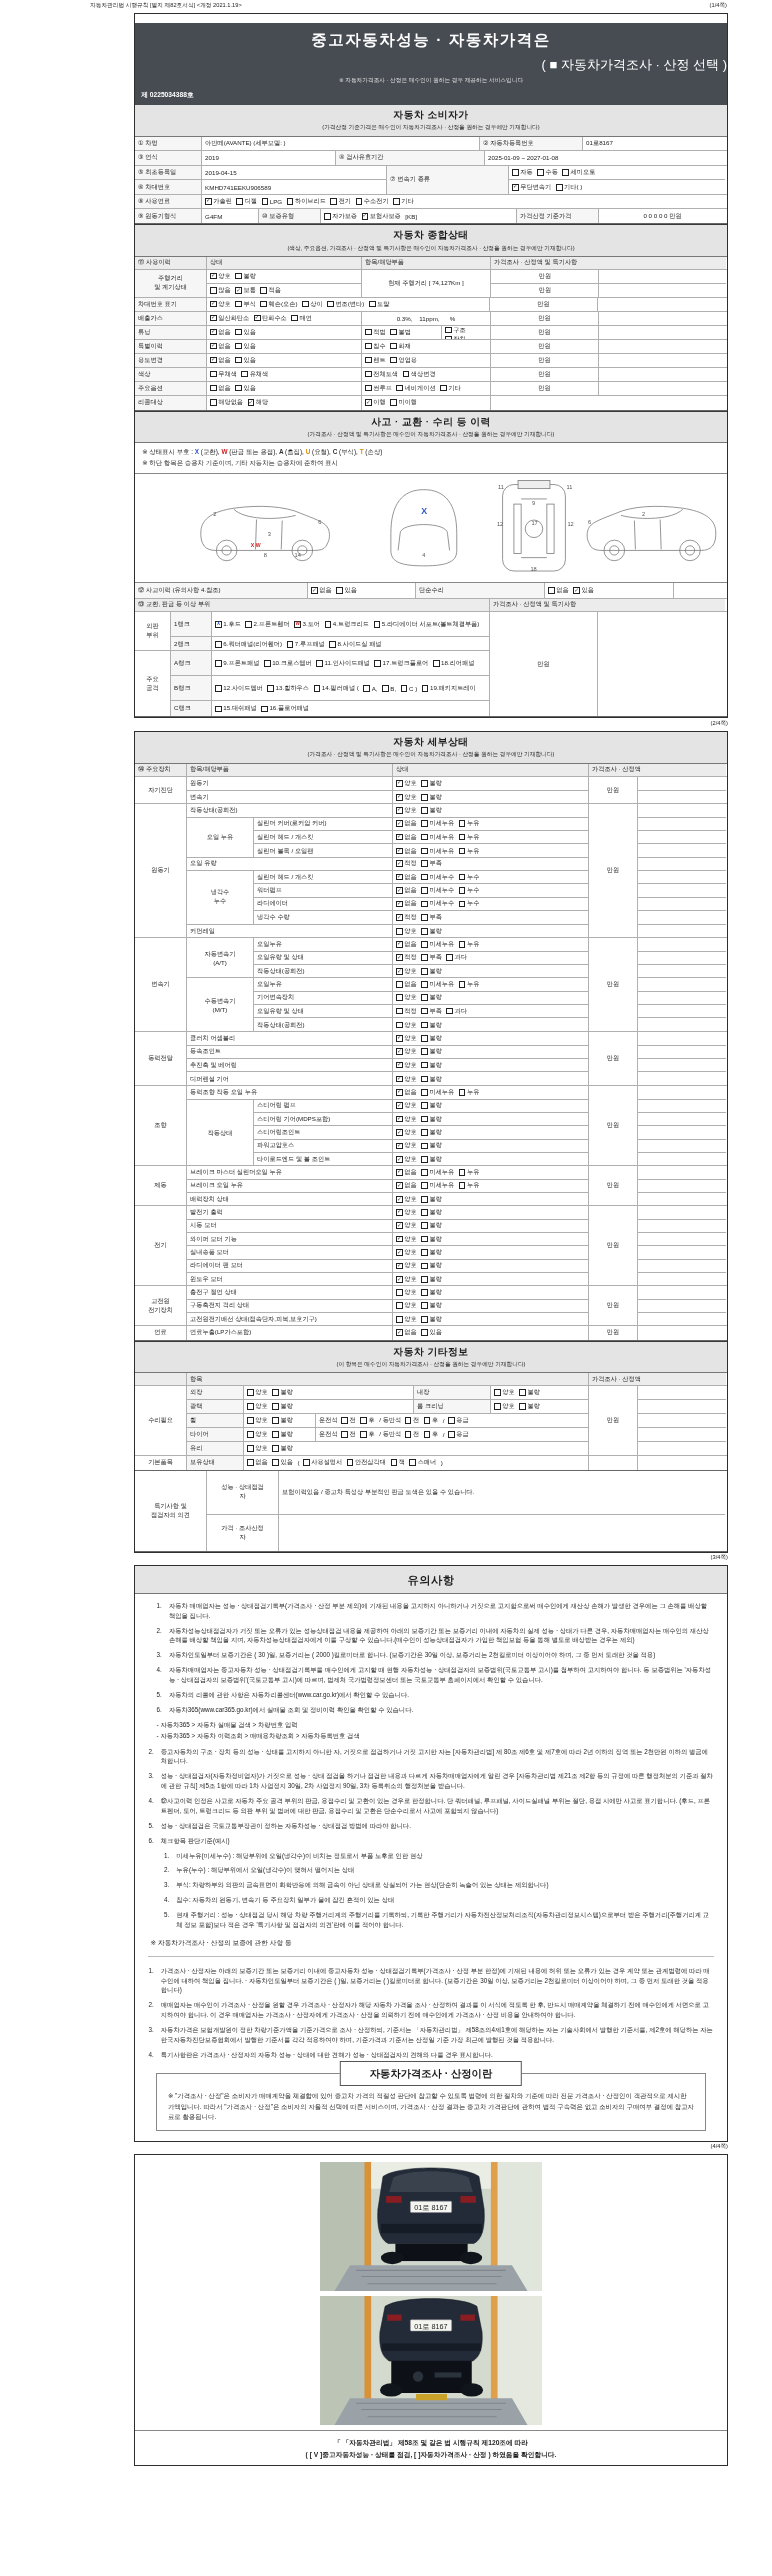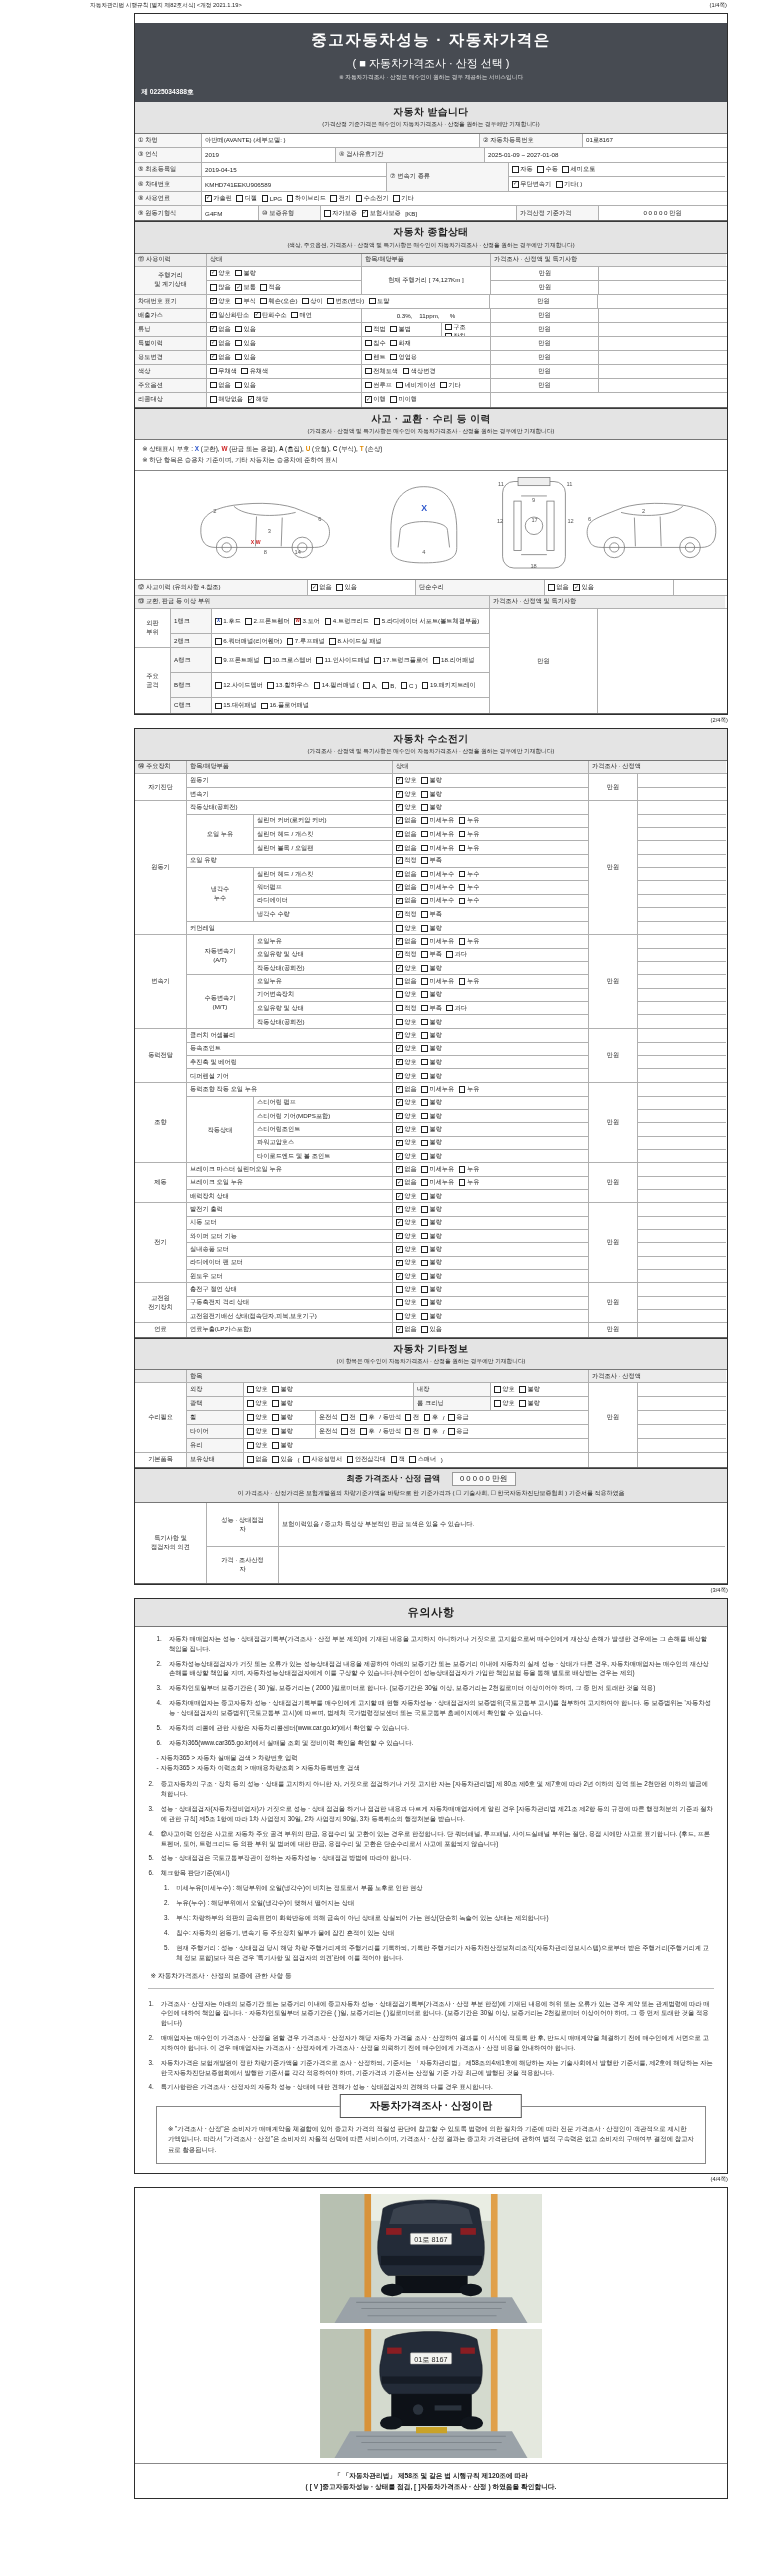--- a/index.html
+++ b/index.html
@@ -7,21 +7,21 @@
        font-family:"Liberation Sans","DejaVu Sans",sans-serif;color:#1c1c1c;}
   .topnote{margin:2.1px 0 3.1px 90px;width:637px;display:flex;justify-content:space-between;
            font-size:5.7px;color:#222;}
   .pgline{margin:1.5px 0 3.1px 134px;width:594px;text-align:right;font-size:5.7px;color:#222;height:8.2px;}
   .box{margin-left:134px;width:594px;border:1.5px solid #2e2e2e;box-sizing:border-box;background:#fff;}
 
   
   .darkband{background:#474b52;color:#fff;padding-bottom:1px;}
   .whiteline{height:1.5px;background:#fff;margin-top:7.2px;}
   .doctitle{font-size:15.5px;font-weight:bold;text-align:center;letter-spacing:1.5px;margin-top:7.2px;}
-  .docsub{font-size:11px;text-align:center;margin-top:4.6px;}
+  .docsub{font-size:13px;text-align:right;margin-top:4.6px;}
   .docnote{font-size:5.7px;text-align:center;margin-top:3.1px;color:#e3e3e3;}
   .docno{font-size:6.7px;font-weight:bold;text-align:left;margin:6.2px 0 4.1px 6.2px;}
 
   
   .schead{background:#e4e4e4;border-top:1px solid #3a3a3a;border-bottom:0.5px solid #777;
           text-align:center;padding:4.1px 0 3.6px;}
   .darkband + .schead{border-top:none;}
   .sctitle{font-size:9.8px;font-weight:bold;letter-spacing:0.5px;}
   .scsub{font-size:5.7px;margin-top:2.1px;color:#222;}
 
@@ -101,21 +101,21 @@
 <div class="box">
   <div class="dark darkband">
     <div class="whiteline"></div>
     <div class="doctitle">중고자동차성능 · 자동차가격은</div>
     <div class="docsub">( ■ 자동차가격조사 · 산정 선택 )</div>
     <div class="docnote">※ 자동차가격조사 · 산정은 매수인이 원하는 경우 제공하는 서비스입니다</div>
     <div class="docno">제 0225034388호</div>
   </div>
 
   <div class="schead">
-    <div class="sctitle">자동차 받습니다</div>
+    <div class="sctitle">자동차 소비자가</div>
     <div class="scsub">(가격산정 기준가격은 매수인이 자동차가격조사 · 산정을 원하는 경우에만 기재합니다)</div>
   </div>
   <div class="ftable">
       <div class="frow" style="height: 14.4px;">
         <div class="fcell lab" style="width: 67px;">① 차명</div>
         <div class="fcell" style="width: 278px;">아반떼(AVANTE) (세부모델: )</div>
         <div class="fcell lab" style="width: 103px;">② 자동차등록번호</div>
         <div class="fcell" style="width: 142px;">01로8167</div>
       </div>
       <div class="frow" style="height: 14.4px;">
@@ -730,21 +730,21 @@
         <div class="fcell ctr" style="width: 108px;">만원</div>
         <div class="fcell" style="width: 127px;"></div>
       </div>
     </div>
 </div>
 
 <div class="pgline">(2/4쪽)</div>
 
 <div class="box">
   <div class="schead" style="border-top:none">
-    <div class="sctitle">자동차 수소전기</div>
+    <div class="sctitle">자동차 세부상태</div>
     <div class="scsub">(가격조사 · 산정액 및 특기사항은 매수인이 자동차가격조사 · 산정을 원하는 경우에만 기재합니다)</div>
   </div>
   <div class="ftable">
       <div class="frow" style="height: 13.4px;">
         <div class="fcell hdr" style="width: 52px;">⑭ 주요장치</div>
         <div class="fcell hdr" style="width: 206px;">항목/해당부품</div>
         <div class="fcell hdr" style="width: 196px;">상태</div>
         <div class="fcell hdr" style="width: 137px;">가격조사 · 산정액</div>
       </div>
       <div class="frow" style="height: 27px;">
@@ -1773,27 +1773,20 @@
               </span>
               <span class="otext">)</span>
             </div>
           </div>
         </div>
         <div class="fcell" style="width: 49px;"></div>
         <div class="fcell" style="width: 88px;"></div>
       </div>
     </div>
 
-  <div class="finalstrip">
-    <div class="fp1">
-      <span>최종 가격조사 · 산정 금액</span>
-      <span class="fpval">0 0 0 0 0 만원</span>
-    </div>
-    <div class="fp2">이 가격조사 · 산정가격은 보험개발원의 차량기준가액을 바탕으로 한 기준가격과 ( ☐ 기술사회, ☐ 한국자동차진단보증협회 ) 기준서를 적용하였음</div>
-  </div>
 
   <div class="ftable">
       <div class="frow" style="height: 80px;">
         <div class="fcell ctr pre" style="width: 72px;">특기사항 및
 점검자의 의견</div>
         <div class="fcell stack" style="width: 518px;">
           <div class="frow" style="height: 44px;">
             <div class="fcell ctr pre" style="width: 72px;">성능 · 상태점검
 자</div>
             <div class="fcell" style="width: 446px;">보험이력있음 / 중고차 특성상 부분적인 판금 도색은 있을 수 있습니다.</div>

